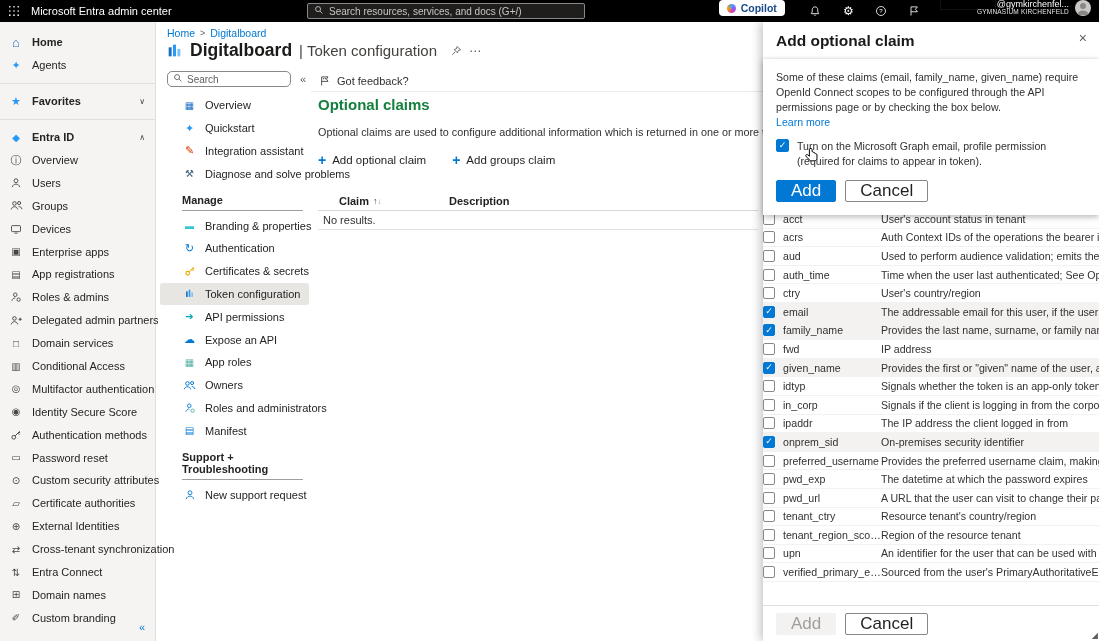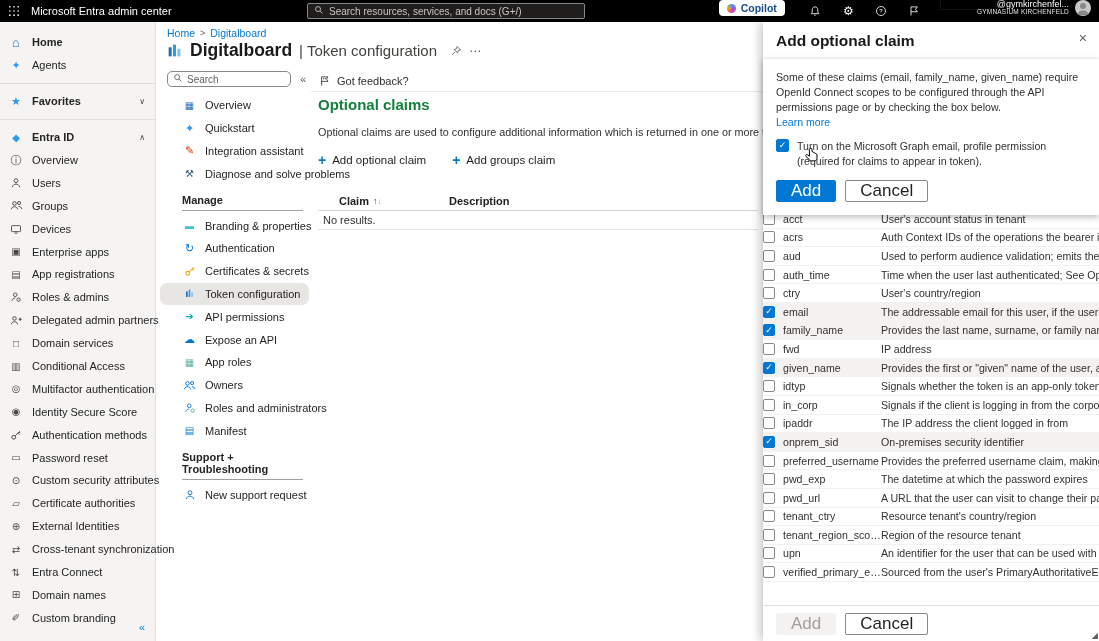--- a/index.html
+++ b/index.html
@@ -61,21 +61,21 @@
   .more { color:#605e5c; font-size:12px; letter-spacing:1px; cursor:pointer; }
 
   
   .submenu-search-row { position:absolute; left:167px; top:71px; display:flex; align-items:center; gap:9px; z-index:10;}
   .sm-search { width:124px; height:16px; border:1px solid #8a8886; border-radius:5px; background:#fff;
     display:flex; align-items:center; padding:0 5px; gap:4px; color:#605e5c; cursor:text; }
   .sm-search span { font-size:10px; }
   .sm-collapse { color:#605e5c; font-size:11px; cursor:pointer; }
   .resource-menu { position:absolute; left:160px; top:94px; width:149px; z-index:10; }
   .rm-item { display:flex; align-items:center; height:22.8px; padding-left:23px; cursor:pointer; border-radius:2px; }
-  .rm-item.selected { background:#e8e6e3;border-radius:7px; }
+  .rm-item.selected { background:#e8e6e3; }
   .rm-item .nicon { width:13px; flex:0 0 13px; margin-right:9px; display:flex; justify-content:center;
     align-items:center; font-size:10px; color:#484644; }
   .rm-item .nlabel { font-size:11px; color:#242424; white-space:nowrap; }
   .rm-header { font-weight:bold; font-size:11px; color:#242424; padding:9px 0 4px 22px; }
   .rm-hr { height:1px; background:#a19f9d; margin:0 6px 3px 22px; }
 
   
   .content-toolbar { position:absolute; left:311px; top:70px; width:452px; height:22px;
     border-bottom:1px solid #edebe9; display:flex; align-items:center; gap:6px; padding-left:8px; z-index:5;}
   .content-toolbar .fb-label { font-size:11px; color:#323130; cursor:pointer; }

